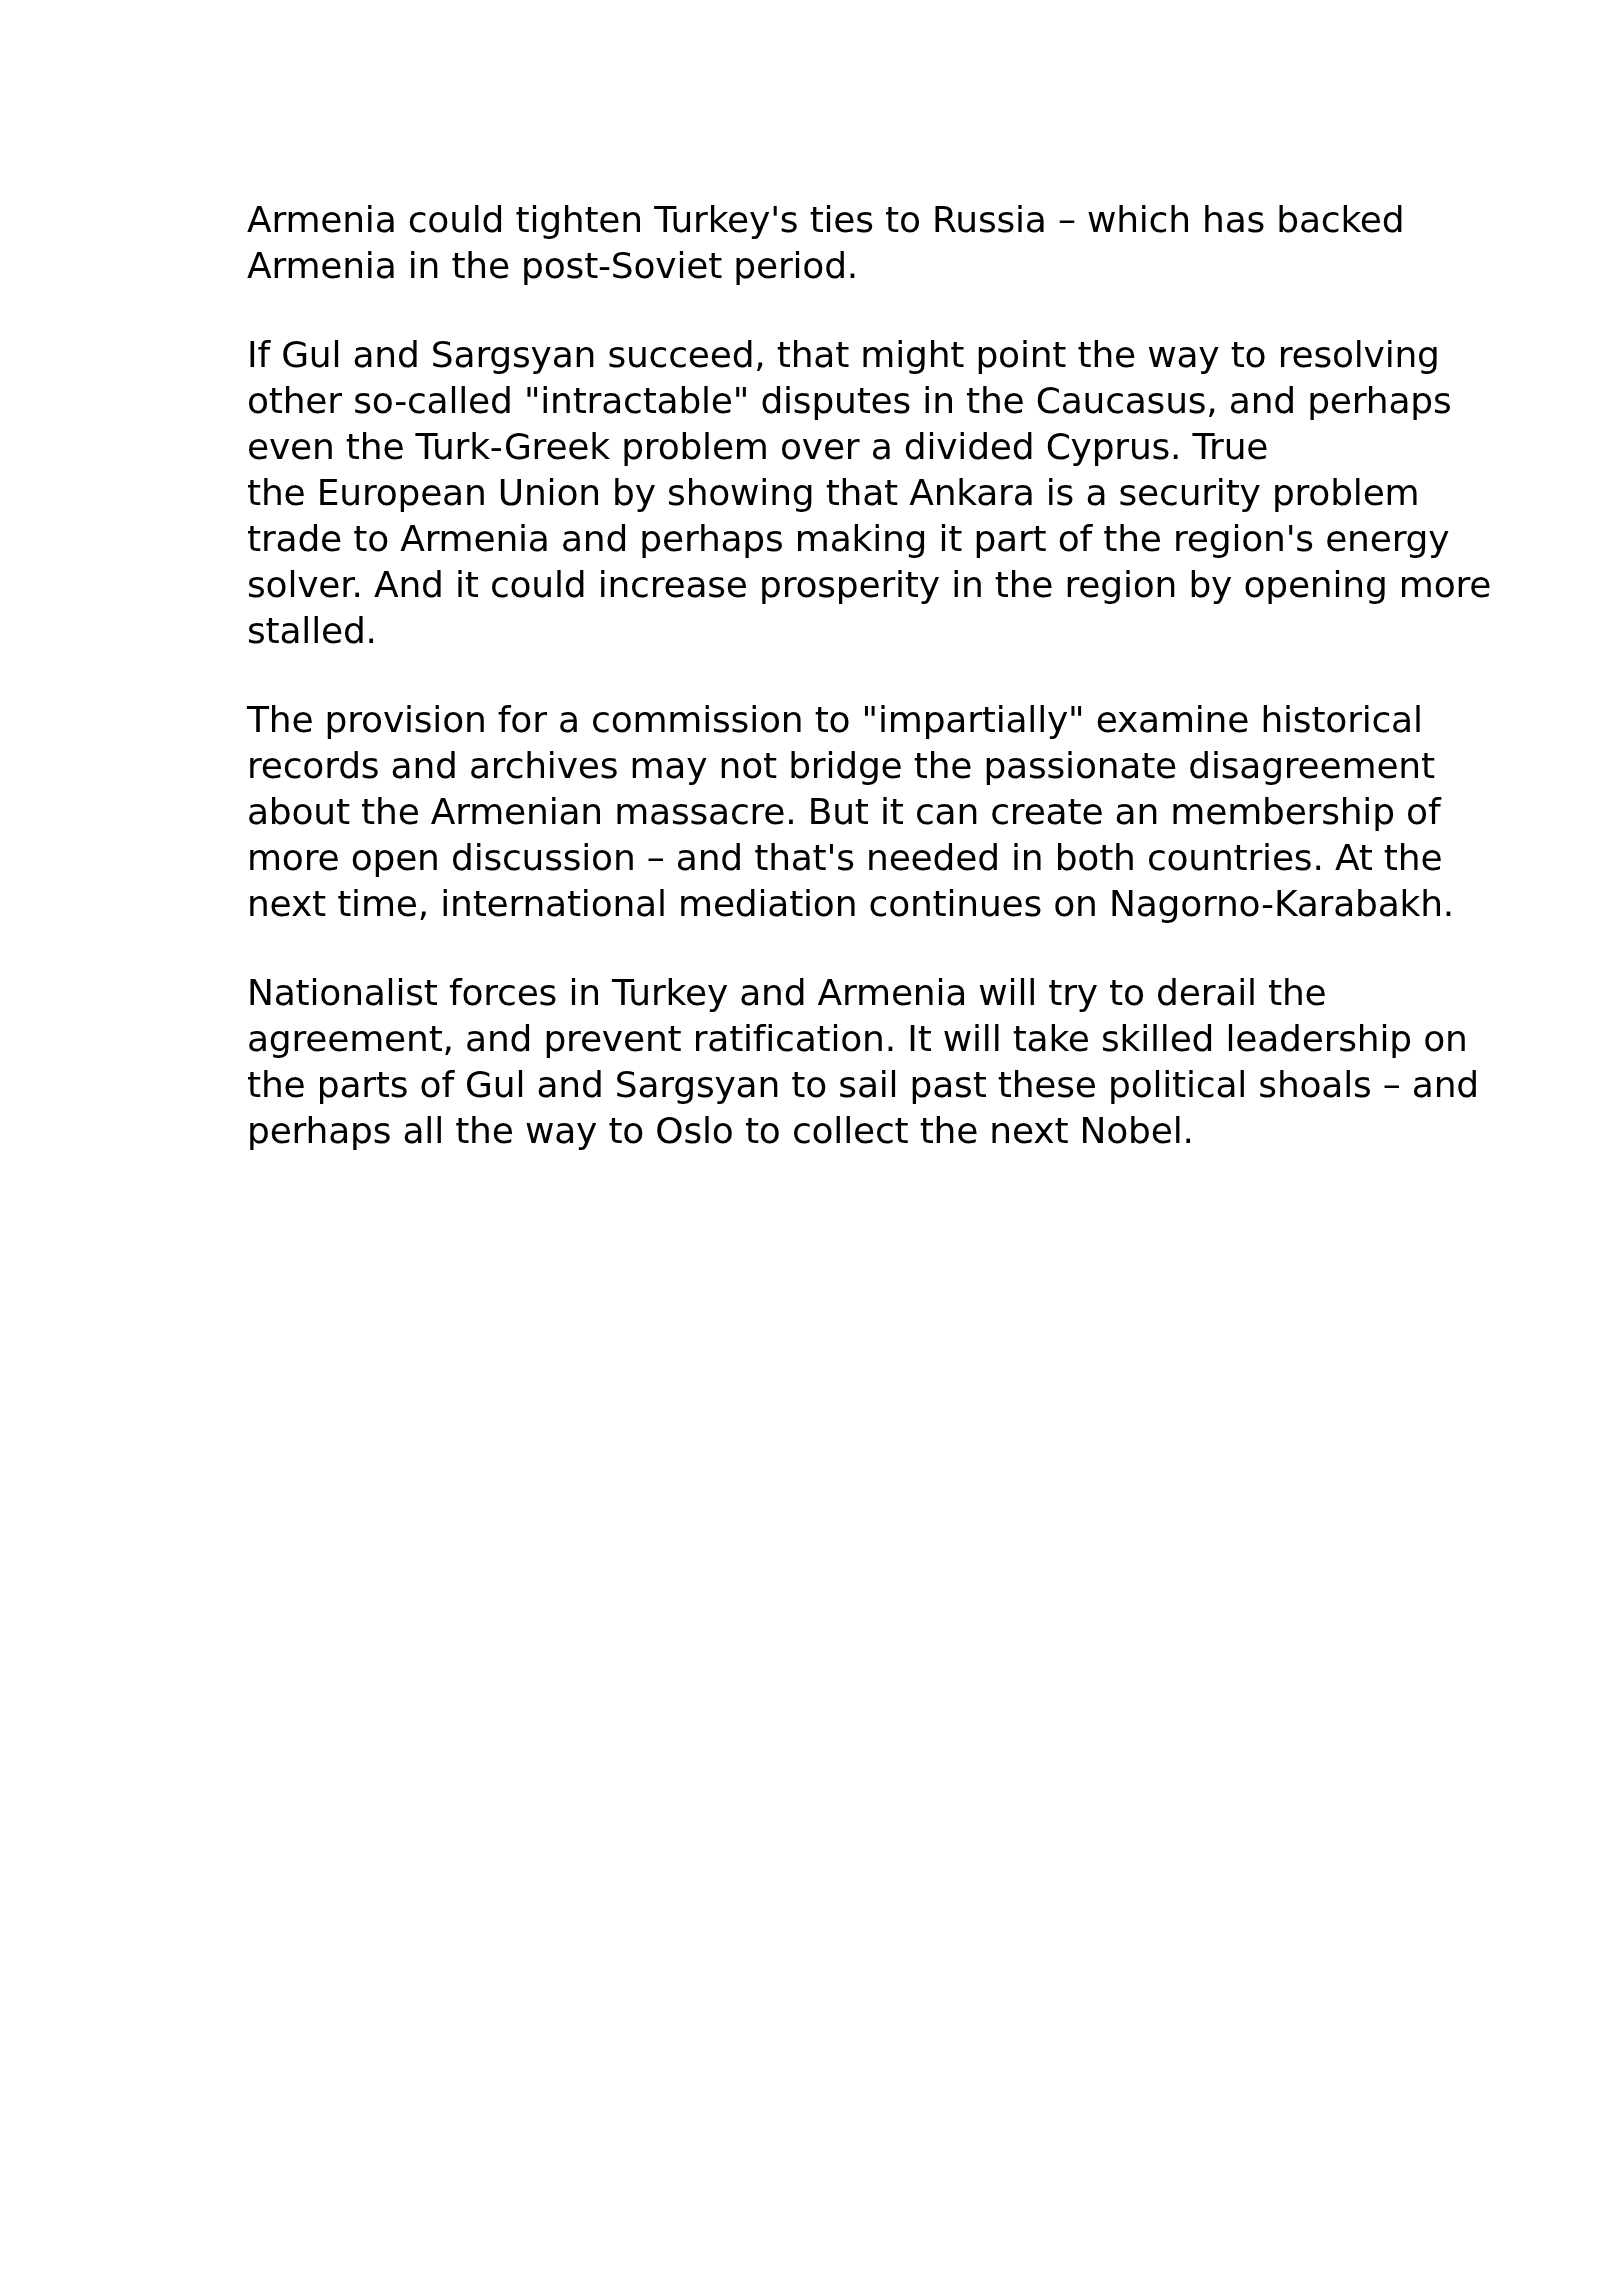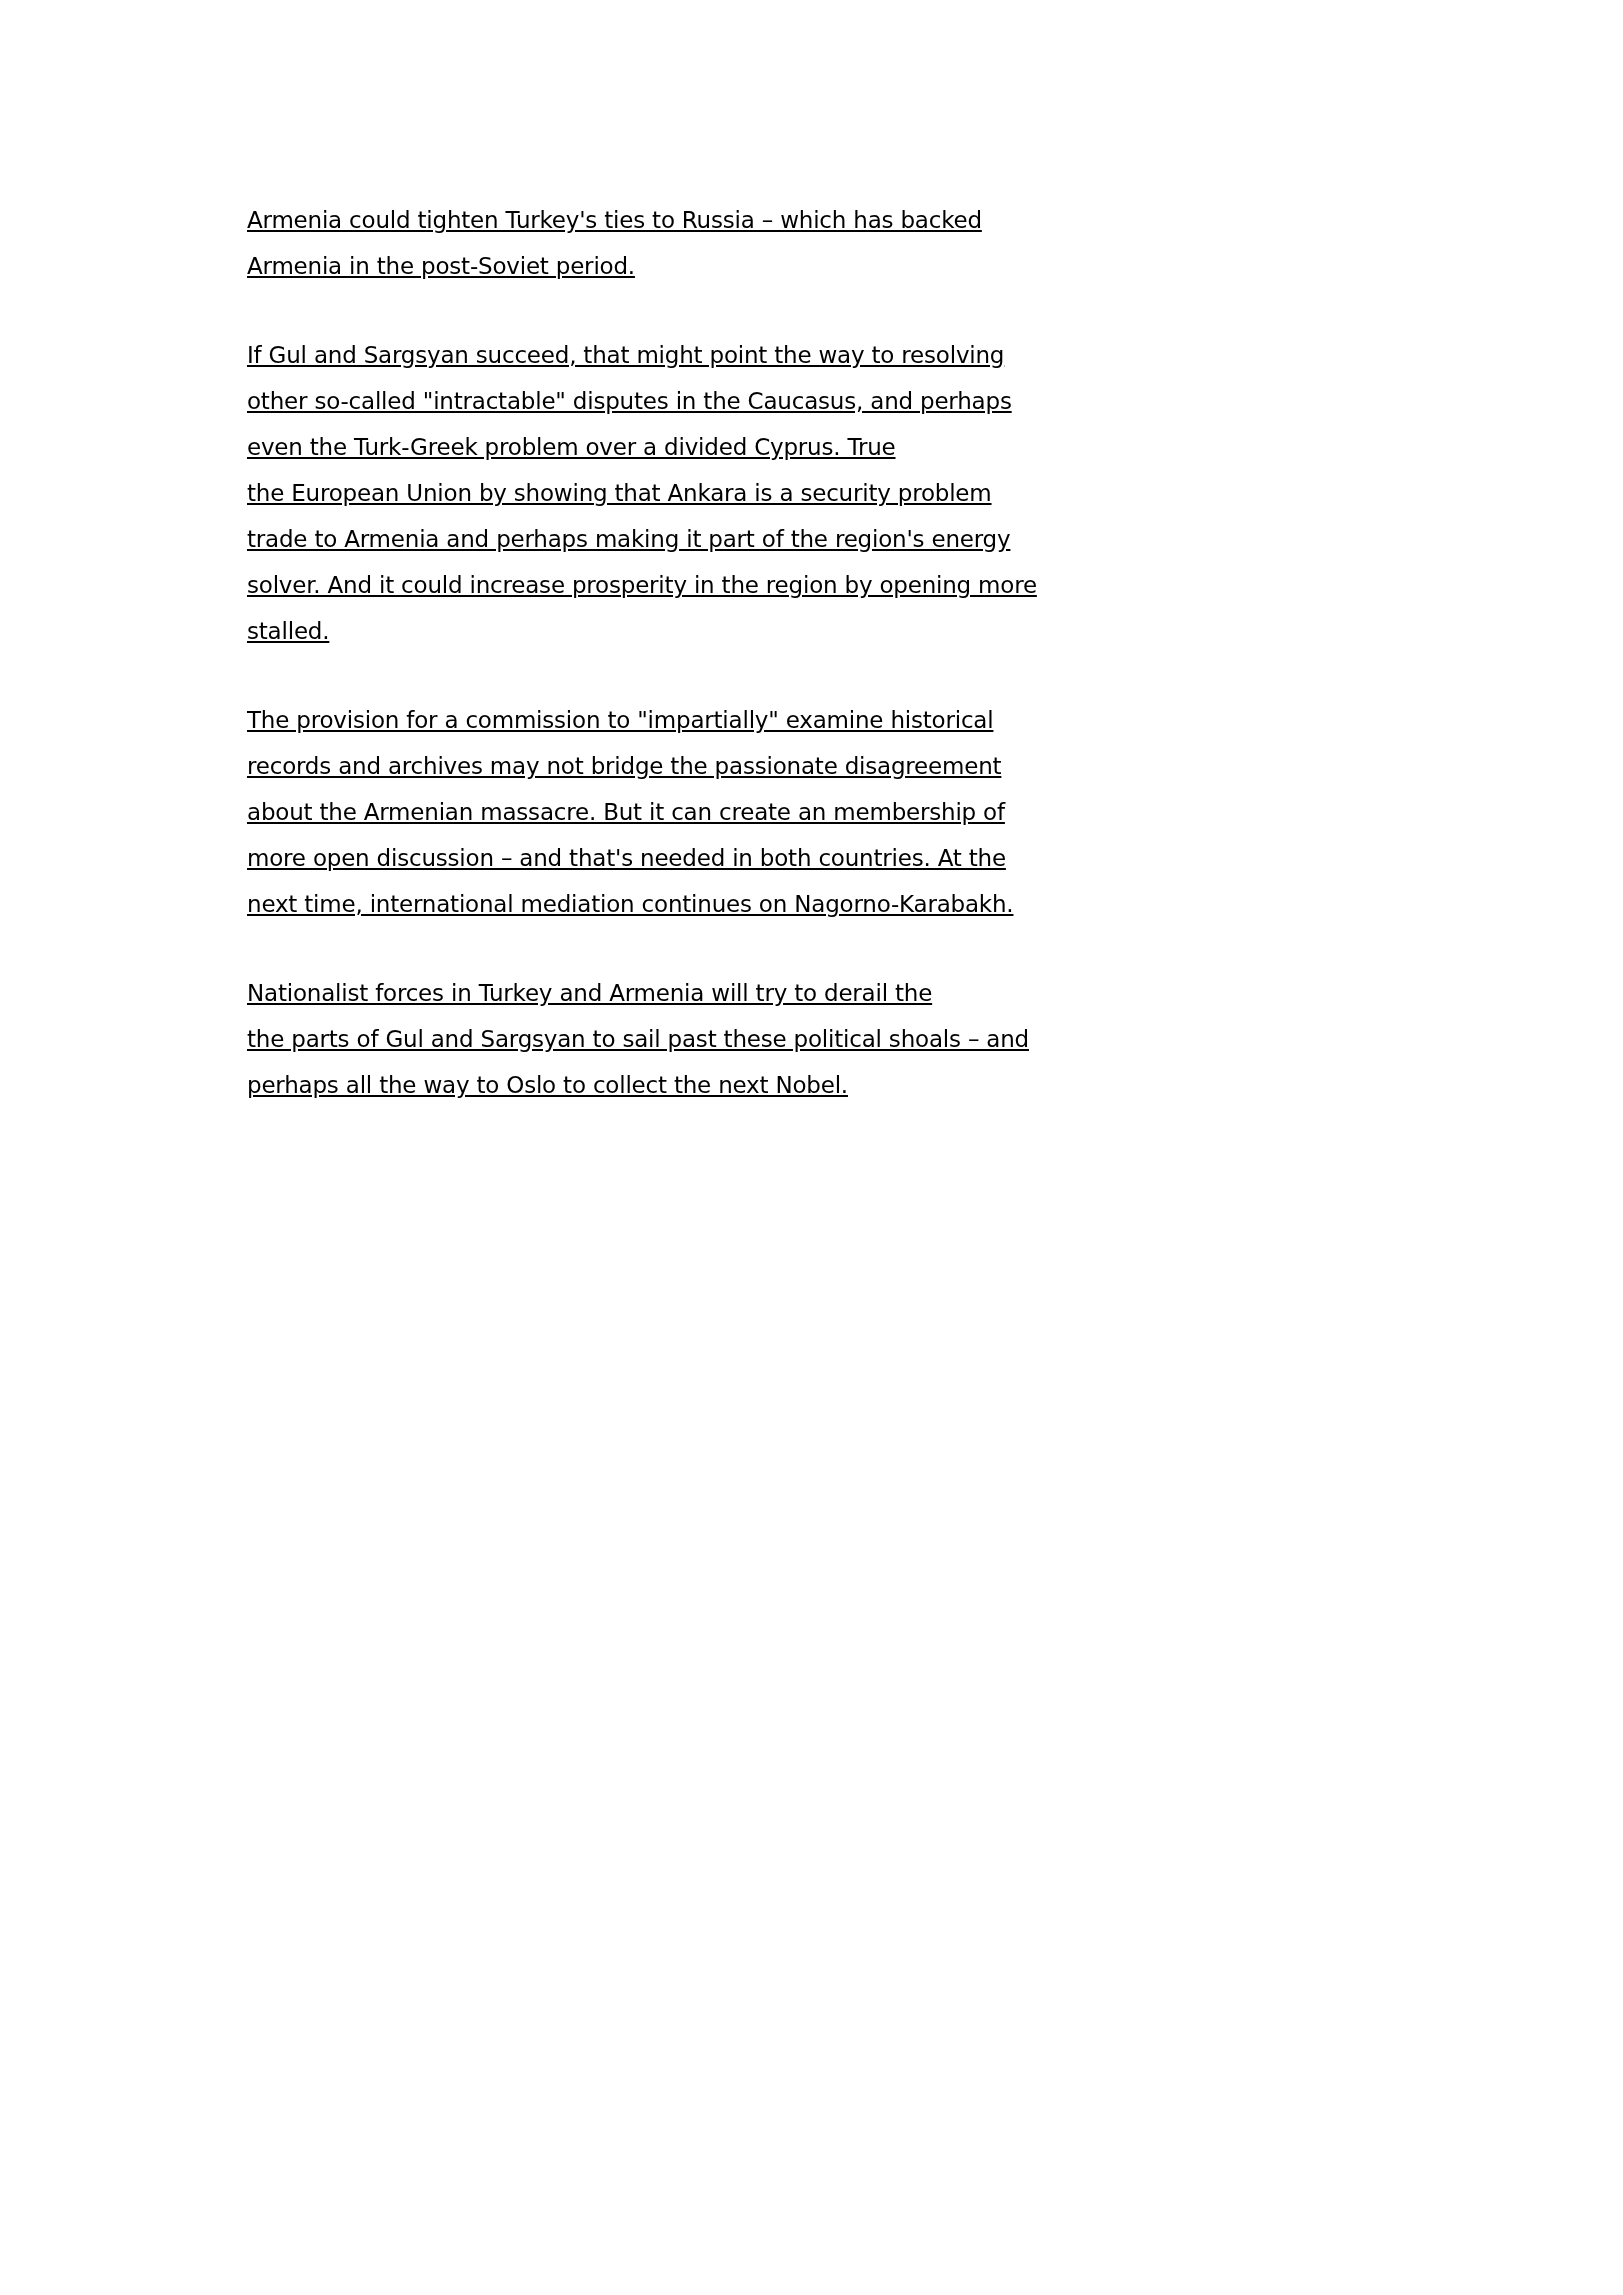--- a/index.html
+++ b/index.html
@@ -24,25 +24,24 @@
     position: absolute;
     left: 247px;
     top: 197px;
     width: 1178px;
   }
   .paragraph {
     margin: 0 0 43px 0;
     padding: 0;
   }
   .text-line {
-    font-size: 23px;
+    font-size: 36px;
     line-height: 46px;
     letter-spacing: -0.2px;
     white-space: nowrap;
-    text-decoration: underline;
   }
 </style>
 </head>
 <body style="background: rgb(255, 255, 255); color: rgb(0, 0, 0);">
 
 <div class="page">
   <div class="page-content">
 
     <div class="paragraph">
       <div class="text-line">Armenia could tighten Turkey's ties to Russia – which has backed</div>
@@ -62,19 +61,20 @@
     <div class="paragraph">
       <div class="text-line">The provision for a commission to "impartially" examine historical</div>
       <div class="text-line">records and archives may not bridge the passionate disagreement</div>
       <div class="text-line">about the Armenian massacre. But it can create an membership of</div>
       <div class="text-line">more open discussion – and that's needed in both countries. At the</div>
       <div class="text-line">next time, international mediation continues on Nagorno-Karabakh.</div>
     </div>
 
     <div class="paragraph">
       <div class="text-line">Nationalist forces in Turkey and Armenia will try to derail the</div>
+      <div class="text-line">agreement, and prevent ratification. It will take skilled leadership on</div>
       <div class="text-line">the parts of Gul and Sargsyan to sail past these political shoals – and</div>
       <div class="text-line">perhaps all the way to Oslo to collect the next Nobel.</div>
     </div>
 
   </div>
 </div>
 
 
 </body></html>

